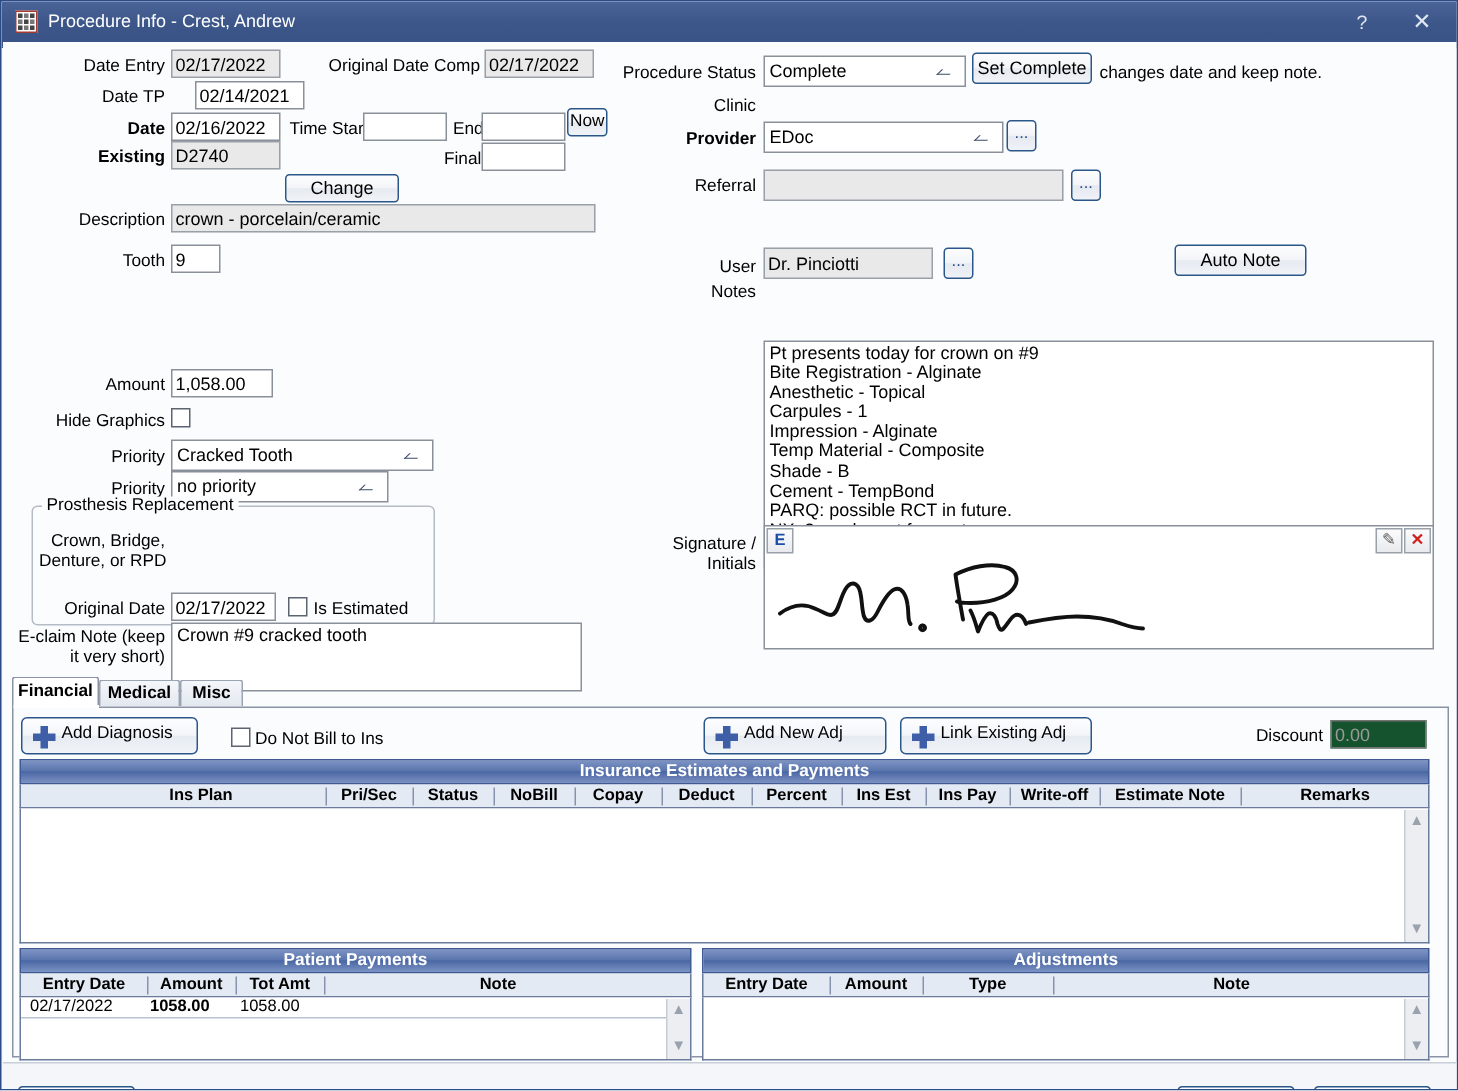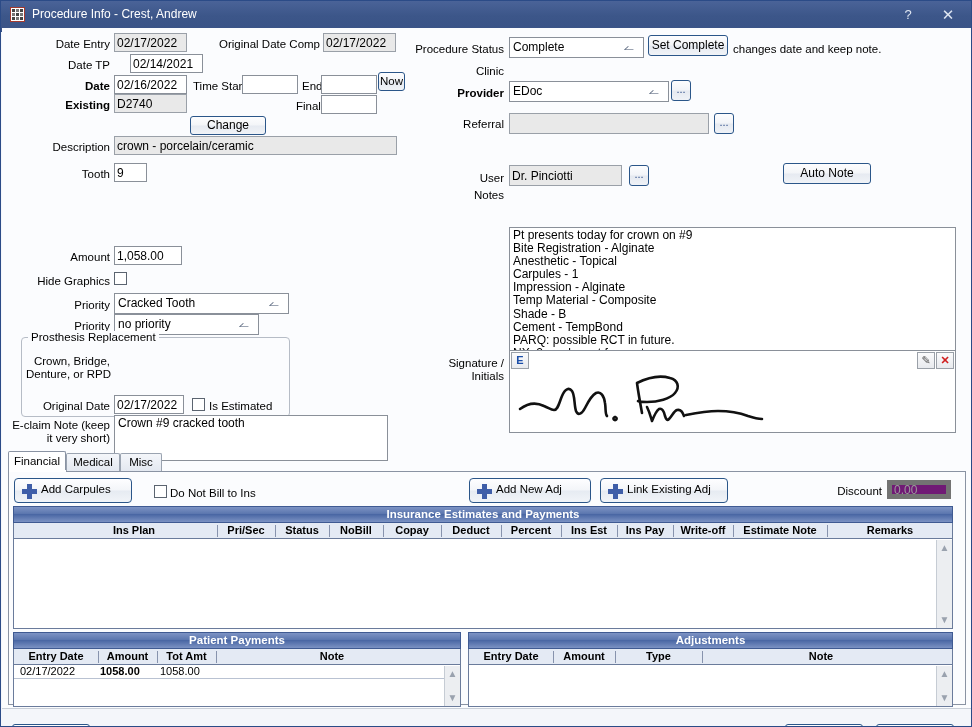--- a/index.html
+++ b/index.html
@@ -97,23 +97,23 @@
     padding: 0 2px;
     line-height: 17px;
     height: 19px;
     outline: none;
   }
   .tb.ro {
     background: #e9e9e9;
     border: 1px solid #9aa0a8;
   }
   .tb.dis {
-    background: #701a75;
+    background: #14532d;
     color: #9b9b9b;
-    border: 5px solid #737373;
+    border: 1px solid #737373;
   }
 
   
   .cb {
     position: absolute;
     box-sizing: border-box;
     height: 21px;
     border: 1px solid #8a9099;
     background: #ffffff;
   }
@@ -221,21 +221,21 @@
     color: #000;
     padding: 1px 3px;
     overflow: hidden;
     white-space: pre-wrap;
   }
 
   
   #tabstrip {
     position: absolute;
     left: 6px; top: 423px;
-    width: 958px; height: 20px;
+    width: 958px; height: 20px; font-weight: bold;
   }
   .tab {
     position: absolute;
     top: 2px;
     height: 18px;
     box-sizing: border-box;
     border: 1px solid #9aa3b0;
     border-bottom: none;
     background: linear-gradient(to bottom, #f4f6fa, #e3e8f0);
     font-size: 11.5px;
@@ -559,21 +559,21 @@
     <div id="tabstrip">
       <div class="tab active" style="left:0px; width:58px;">Financial</div>
       <div class="tab" style="left:58px; width:54px;">Medical</div>
       <div class="tab" style="left:112px; width:42px;">Misc</div>
     </div>
     <div id="tabpage"></div>
     <div id="tabpage-mask" style="width:57px;"></div>
 
     <div class="btn-plus" style="left:12px; top:450px; width:118px; z-index:5;">
       <div class="plusglyph"></div>
-      <div class="btxt">Add Carpules</div>
+      <div class="btxt">Add Diagnosis</div>
     </div>
     <div class="ckbox" style="left:152px; top:457px; z-index:5;"></div>
     <div class="lbl left" style="left:168px; top:458px; z-index:5;">Do Not Bill to Ins</div>
 
     <div class="btn-plus" style="left:598px; top:450px; width:128px; z-index:5;">
       <div class="plusglyph"></div>
       <div class="btxt">Link Existing Adj</div>
     </div>
     <div class="btn-plus" style="left:467px; top:450px; width:122px; z-index:5;">
       <div class="plusglyph"></div>

